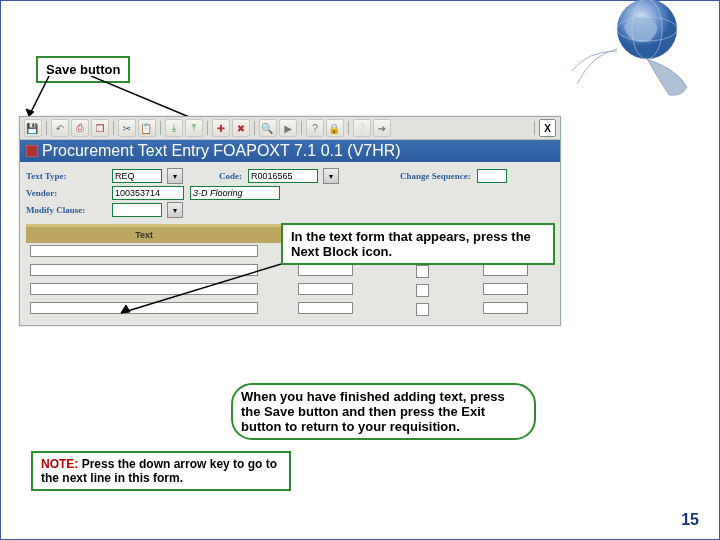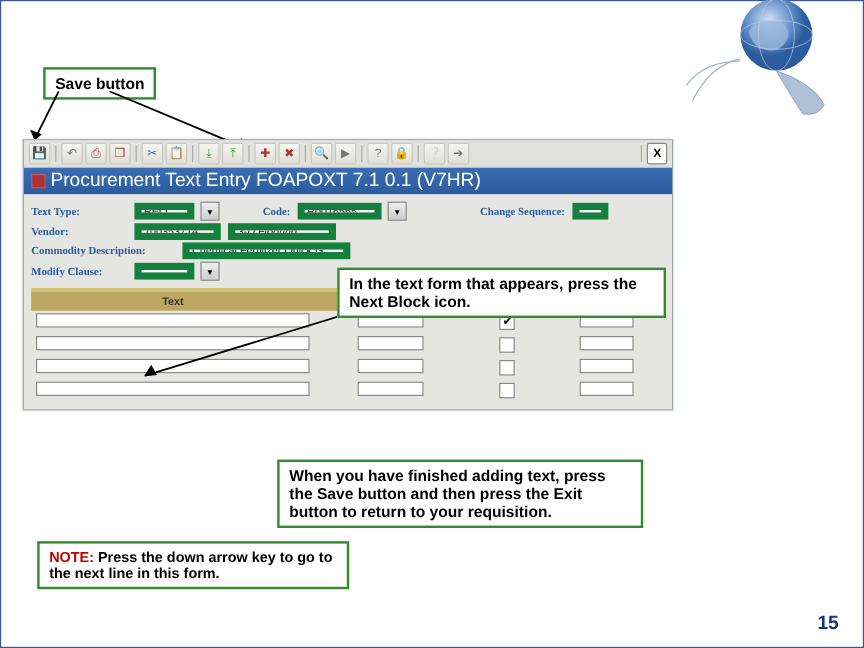--- a/index.html
+++ b/index.html
@@ -35,21 +35,21 @@
     position: absolute;
     background: #fff;
     border: 2px solid #2e8b2e;
     padding: 4px 8px;
     font-weight: bold;
     font-size: 13px;
     box-sizing: border-box;
   }
   #callout-save { top: 55px; left: 35px; }
   #callout-next { top: 222px; left: 280px; width: 274px; }
-  #callout-finish { top: 382px; left: 230px; width: 305px; }
+  #callout-finish { top: 382px; left: 230px; width: 305px; border-radius: 21px; }
   #callout-note { top: 450px; left: 30px; width: 260px; font-size: 12px; }
   .note-red { color: #c00000; }
 
   .arrow-line {
     position: absolute;
     stroke: #000;
     fill: none;
     pointer-events: none;
   }
 
@@ -128,21 +128,21 @@
     gap: 6px;
   }
   .form-label {
     color: #2b5c9e;
     font-size: 9px;
     font-weight: bold;
     font-family: Liberation Serif, serif;
   }
   .field {
     background: #fff;
-    border: 6px solid #15803d;
+    border: 1px solid #15803d;
     height: 14px;
     box-sizing: border-box;
     padding: 0 2px;
     font-size: 9px;
     display: inline-flex;
     align-items: center;
     overflow: hidden;
     white-space: nowrap;
   }
   .dd {
@@ -298,24 +298,20 @@
         <span class="form-label" style="margin-left:55px;">Change Sequence:</span>
         <span class="field" style="width:30px;"></span>
       </div>
 
       <div class="form-row">
         <span class="form-label" style="width:80px;">Vendor:</span>
         <span class="field" style="width:72px;">100353714</span>
         <span class="field" style="width:90px;font-style:italic;">3-D Flooring</span>
       </div>
 
-      <div class="form-row">
-        <span class="form-label" style="width:120px;">Commodity Description:</span>
-        <span class="field" style="width:140px;">Chemical Fertilizer Quick G</span>
-      </div>
 
       <div class="form-row">
         <span class="form-label" style="width:80px;">Modify Clause:</span>
         <span class="field" style="width:50px;"></span>
         <span class="dd">▾</span>
       </div>
 
       <div class="divider-gold"></div>
 
       <div class="table-head">

